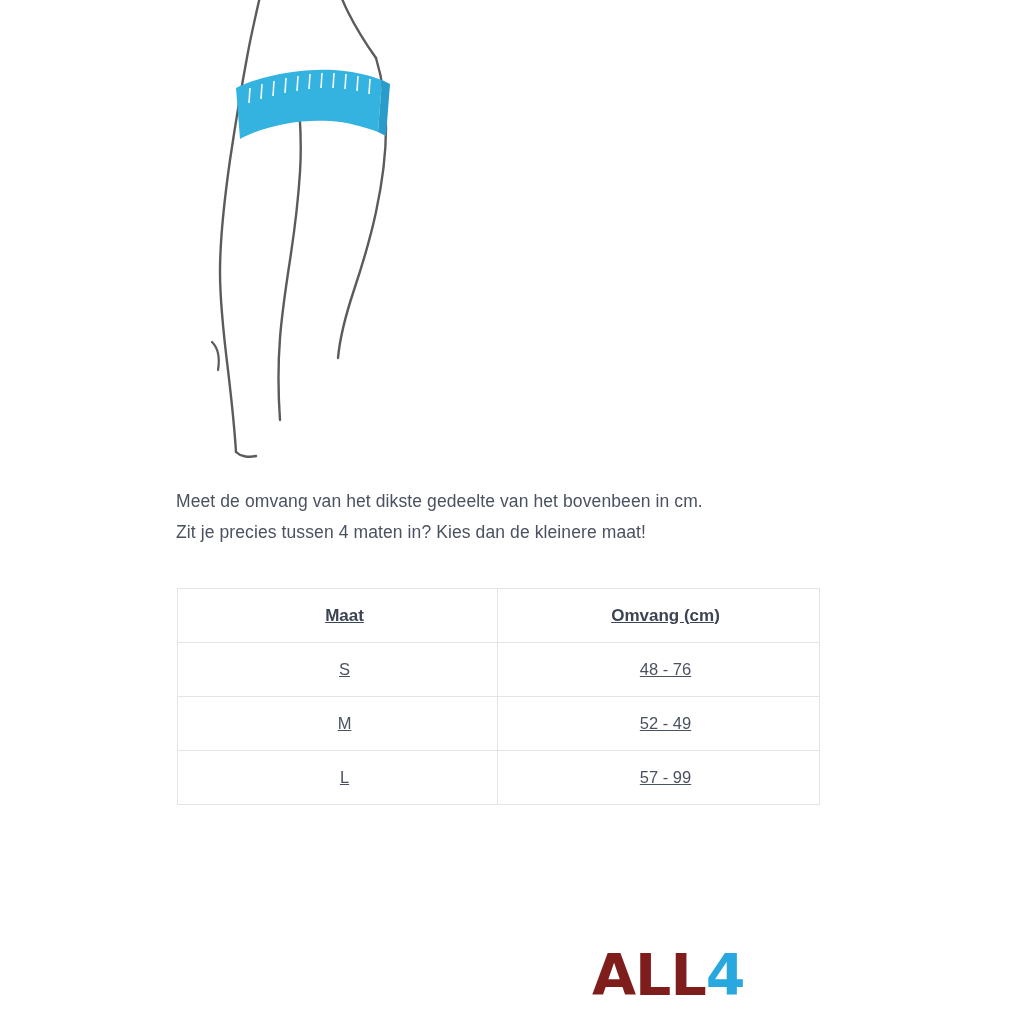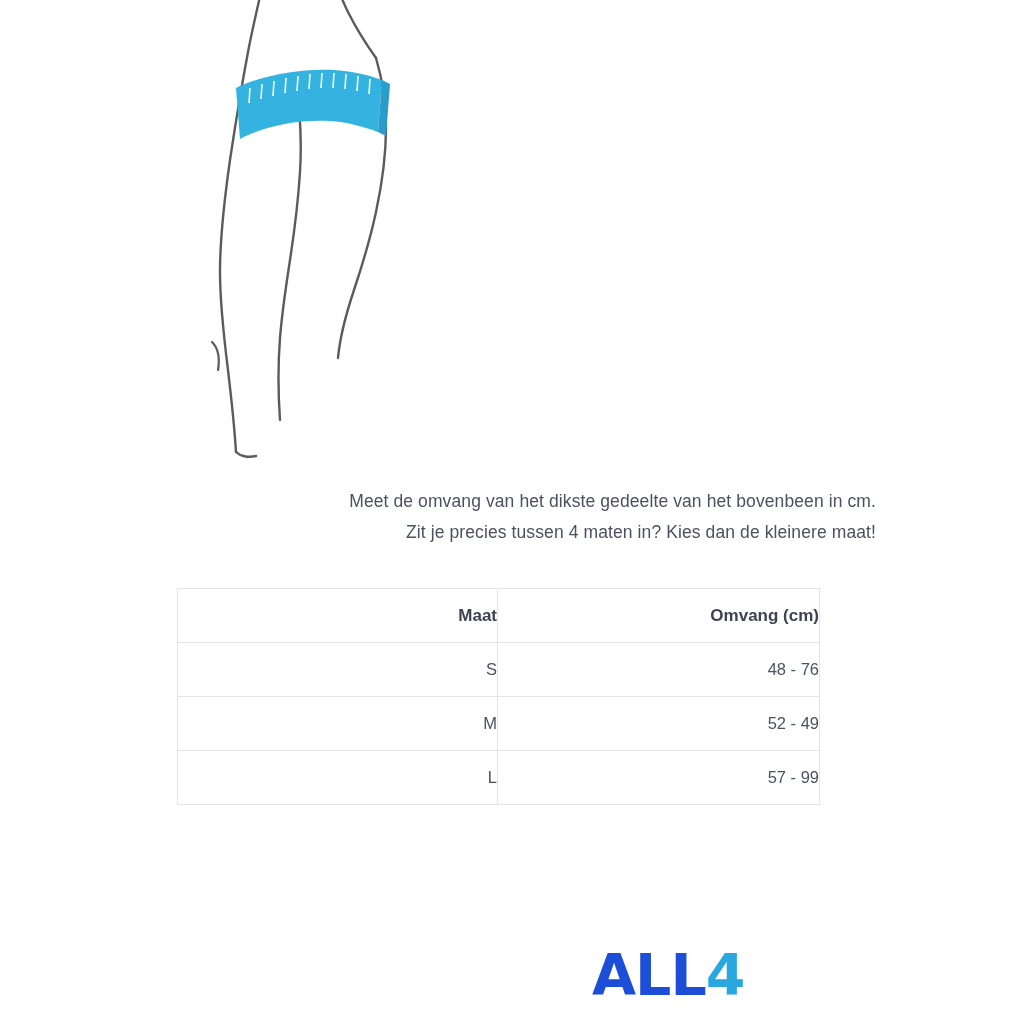--- a/index.html
+++ b/index.html
@@ -41,42 +41,42 @@
     left: 176px;
     top: 486px;
     width: 700px;
     font-size: 17.5px;
     line-height: 31px;
     color: #4a5160;
     letter-spacing: 0.1px;
   }
   .instructions div {
     white-space: nowrap;
-    text-align: right;
   }
 
   
   .size-table {
     position: absolute;
     left: 177px;
     top: 588px;
     width: 642px;
     border-collapse: collapse;
     table-layout: fixed;
   }
   .size-table th,
   .size-table td {
     border: 1px solid #e2e4e8;
     padding: 0 0 0 14px;
     height: 53px;
-    text-align: right;
+    text-align: center;
     vertical-align: middle;
     font-size: 16.5px;
     font-weight: normal;
     color: #4a5160;
+    text-decoration: underline;
   }
   .size-table th {
     font-weight: bold;
     color: #3c4352;
     font-size: 17px;
   }
   .size-table col.c1 { width: 320px; }
   .size-table col.c2 { width: 322px; }
 
   
@@ -87,21 +87,21 @@
     height: 70px;
     display: flex;
     align-items: center;
     font-weight: bold;
     font-size: 57px;
     letter-spacing: -1px;
     line-height: 1;
     overflow: hidden;
     width: 440px;
   }
-  .logo .part-grey { color: #1d4ed8; }
+  .logo .part-grey { color: #7f1d1d; }
   .logo .part-blue { color: #29a8e0; }
   .logo .logo-text {
     white-space: nowrap;
     font-family: "DejaVu Sans", sans-serif;
     font-weight: bold;
   }
 </style>
 </head>
 <body>
 

